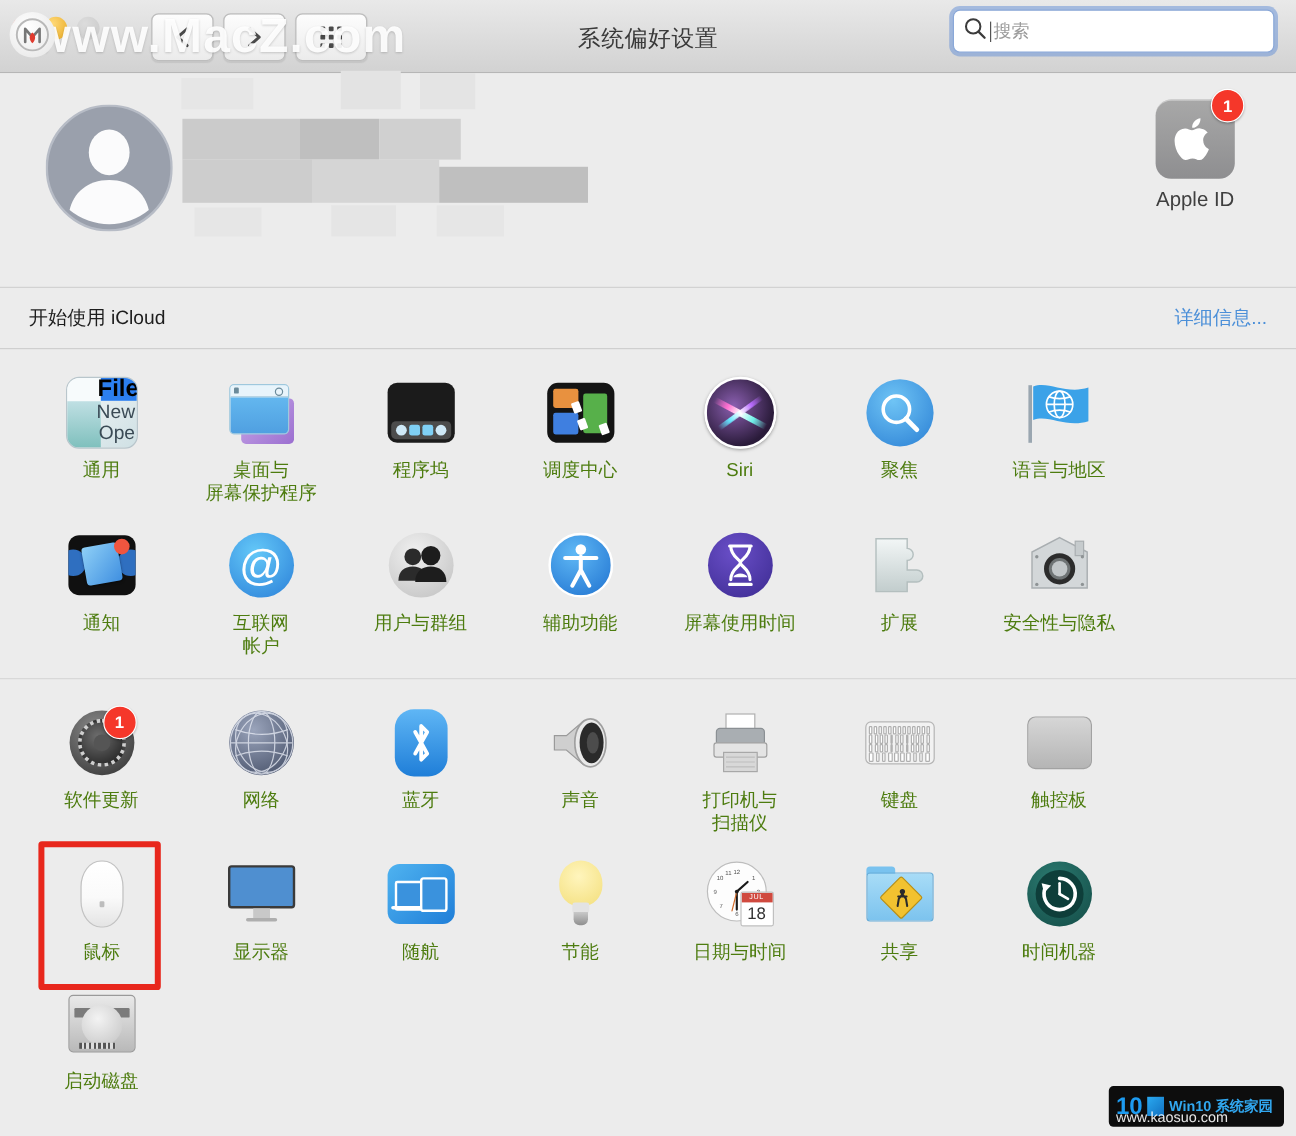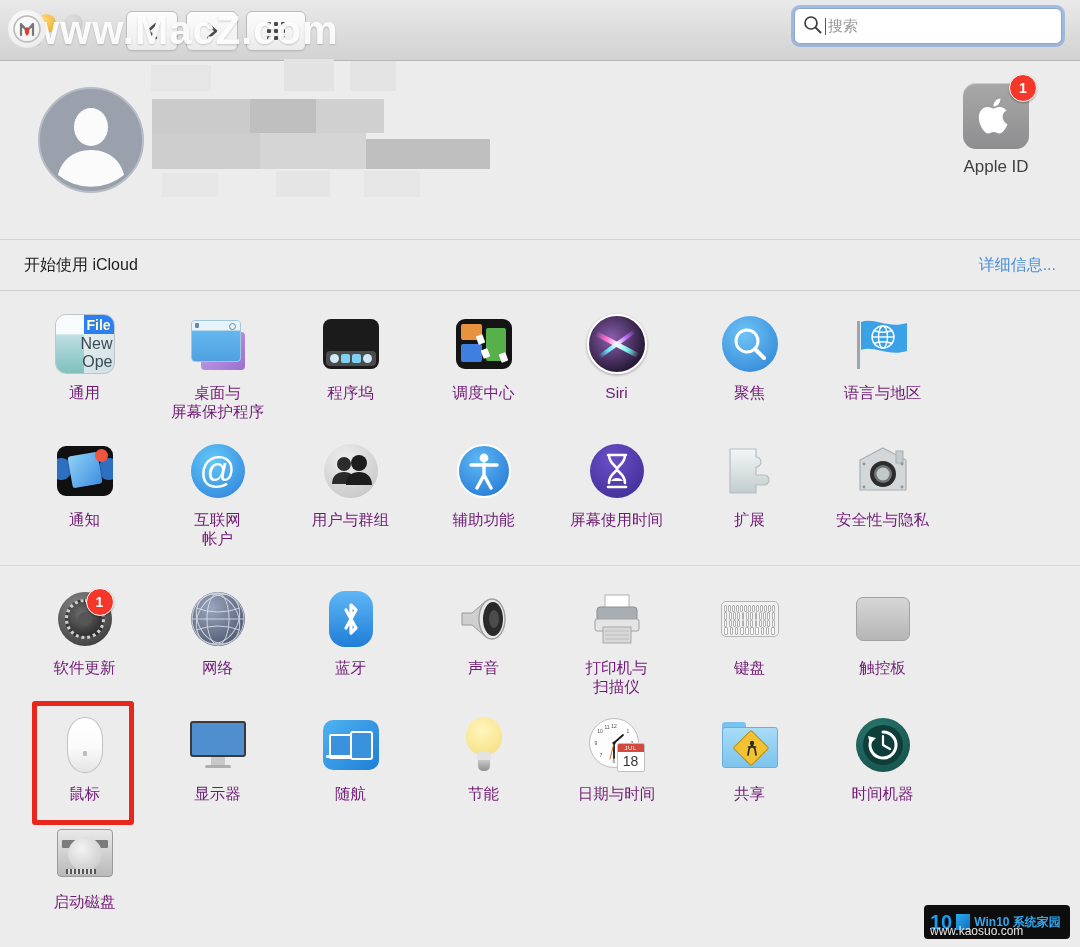--- a/index.html
+++ b/index.html
@@ -95,33 +95,33 @@
   .section{padding:14px 0 6px 0;background:#ececec;}
   .section.sep{border-top:1px solid #d8d8d8;}
   .grid{display:flex;flex-wrap:wrap;padding:0 18px;}
   .cell{
     width:133px;box-sizing:border-box;
     display:flex;flex-direction:column;align-items:center;
     padding:6px 2px 10px 2px;position:relative;
   }
   .cell .iconbox{width:66px;height:66px;position:relative;display:flex;align-items:center;justify-content:center;}
   .cell .label{
-    margin-top:7px;font-size:15.5px;color:#701a75;text-align:center;line-height:1.22;
+    margin-top:7px;font-size:15.5px;color:#4d7c0f;text-align:center;line-height:1.22;
   }
   .cell.highlight::after{
     content:"";position:absolute;left:14px;top:-5px;width:102px;height:124px;
     border:5px solid #e8271c;border-radius:3px;box-sizing:border-box;pointer-events:none;
   }
   .cell .cbadge{width:24px;height:24px;right:24px;top:-3px;font-size:13px;}
 
   
   .ic-general{width:58px;height:58px;border-radius:11px;overflow:hidden;border:1px solid #b9c6cc;
     background:linear-gradient(135deg,#f4f7f8,#cfe0e4);position:relative;}
-  .ic-general .fileTab{position:absolute;right:0;top:0;width:30px;height:19px;background:#2c7ff0;color:#fef9c3;
-    font-size:14px;font-weight:bold;display:flex;align-items:center;justify-content:center;}
+  .ic-general .fileTab{position:absolute;right:0;top:0;width:30px;height:19px;background:#2c7ff0;color:#000000;
+    font-size:20px;font-weight:bold;display:flex;align-items:center;justify-content:center;}
   .ic-general .mtxt{position:absolute;right:1px;font-size:16px;color:#3a4a55;font-weight:normal;}
   .ic-general .m1{top:20px;}
   .ic-general .m2{top:38px;}
   .ic-general .lft{position:absolute;left:0;top:0;width:28px;height:58px;
     background:linear-gradient(to bottom,#f7fbfc 0%,#f7fbfc 33%,#bfdfe3 34%,#7fc0bd 100%);}
 
   
   .ic-desk{width:58px;height:52px;position:relative;}
   .ic-desk .back{position:absolute;left:12px;top:14px;width:44px;height:38px;border-radius:4px;
     background:linear-gradient(135deg,#c9a8e8,#9b6fd0);}
@@ -339,20 +339,21 @@
             <i></i>
             <i></i>
             <i></i>
             <i></i>
             <i></i>
             <i></i>
         </span>
       </div>
     </div>
 
+    <div class="win-title">系统偏好设置</div>
 
     <div class="searchwrap">
       <div class="searchbox">
         <span class="mag">
           <svg width="19" height="19" viewBox="0 0 19 19">
             <circle cx="8" cy="8" r="6" fill="none" stroke="#3c3c3c" stroke-width="1.7"></circle>
             <line x1="12.4" y1="12.4" x2="17.5" y2="17.5" stroke="#3c3c3c" stroke-width="1.9" stroke-linecap="round"></line>
           </svg>
         </span>
         <span class="caret"></span>

